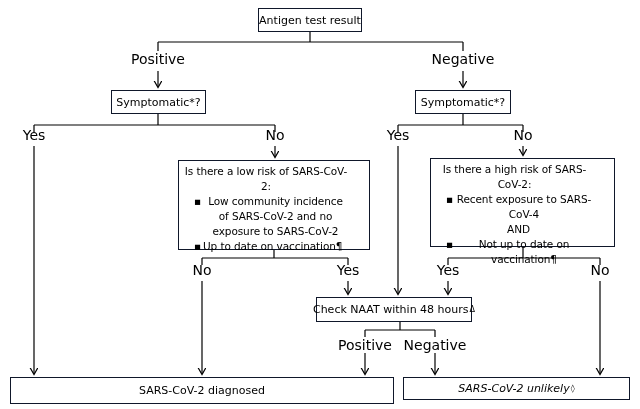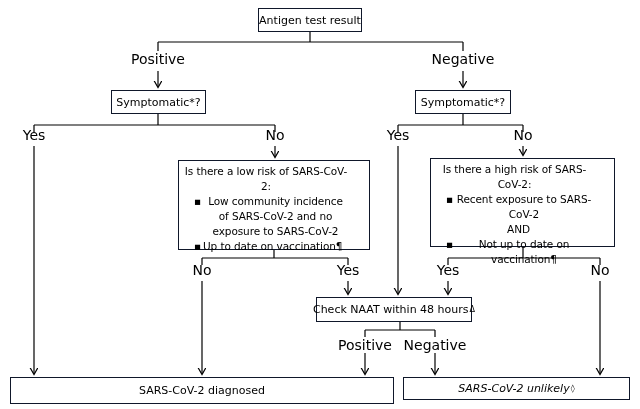--- a/index.html
+++ b/index.html
@@ -87,21 +87,21 @@
     <div class="risk-row">
       <span class="risk-marker">▪</span>
       <span>Up to date on vaccination¶</span>
     </div>
   </div>
 
   <div class="box risk" style="left:430px; top:158px; width:185px; height:89px;">
     <div>Is there a high risk of SARS-CoV-2:</div>
     <div class="risk-row">
       <span class="risk-marker">▪</span>
-      <span>Recent exposure to SARS-CoV-2</span>
+      <span>Recent exposure to SARS-CoV-4</span>
     </div>
     <div class="risk-conj">AND</div>
     <div class="risk-row">
       <span class="risk-marker">▪</span>
       <span>Not up to date on vaccination¶</span>
     </div>
   </div>
 
   <div class="box" style="left:316px; top:297px; width:156px; height:25px;">
     <span>Check NAAT within 48 hours</span>

